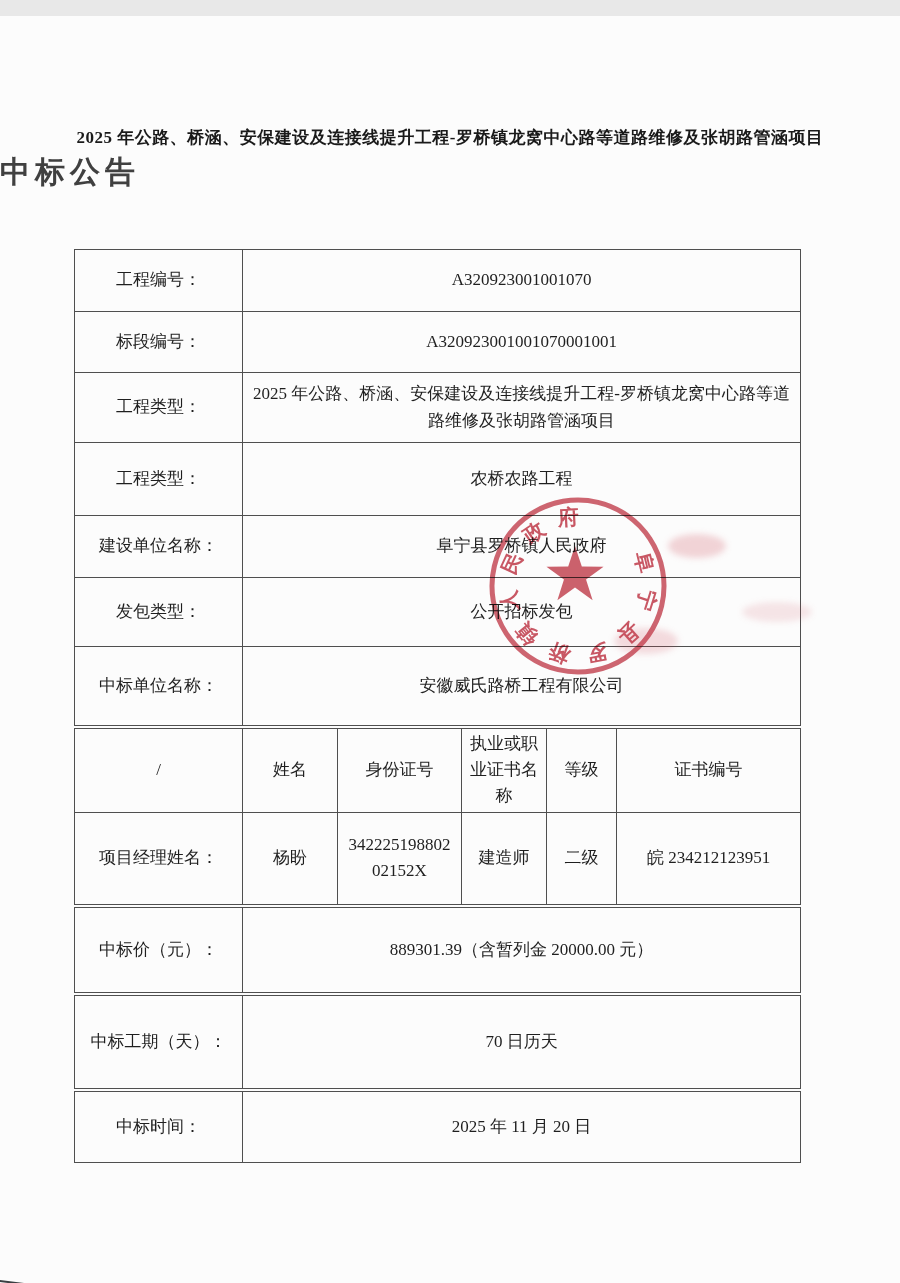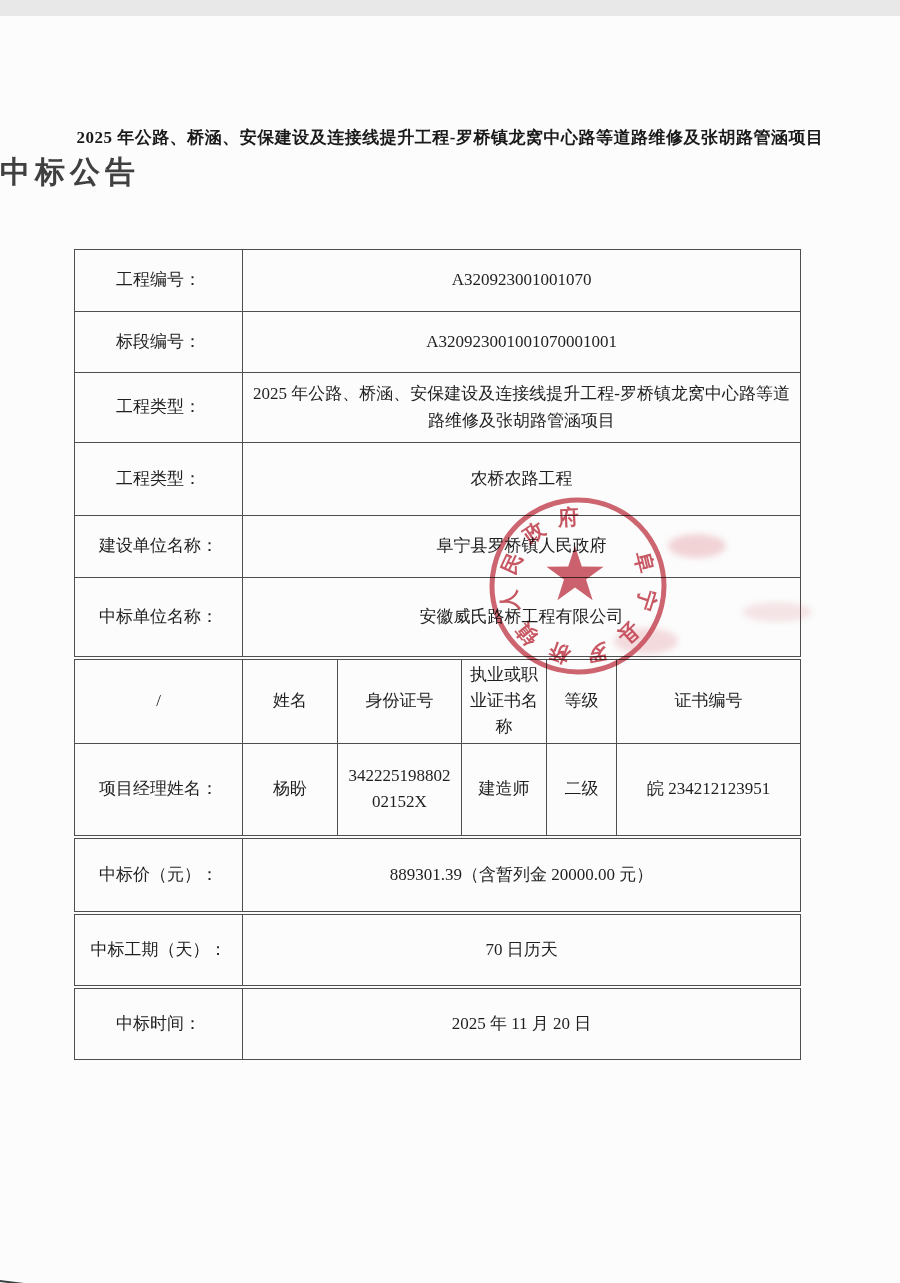--- a/index.html
+++ b/index.html
@@ -111,45 +111,49 @@
         <td class="val" colspan="5">2025 年公路、桥涵、安保建设及连接线提升工程-罗桥镇龙窝中心路等道路维修及张胡路管涵项目</td>
       </tr>
       <tr style="height:73px">
         <td class="lbl">工程类型：</td>
         <td class="val" colspan="5">农桥农路工程</td>
       </tr>
       <tr style="height:62px">
         <td class="lbl">建设单位名称：</td>
         <td class="val" colspan="5">阜宁县罗桥镇人民政府</td>
       </tr>
+      <tr style="height:69px">
+        <td class="lbl">发包类型：</td>
+        <td class="val" colspan="5">公开招标发包</td>
+      </tr>
       <tr style="height:80px">
         <td class="lbl">中标单位名称：</td>
         <td class="val" colspan="5">安徽威氏路桥工程有限公司</td>
       </tr>
       <tr class="dbl" style="height:82px">
         <td>/</td>
         <td>姓名</td>
         <td>身份证号</td>
         <td class="certname">执业或职业证书名称</td>
         <td>等级</td>
         <td>证书编号</td>
       </tr>
       <tr style="height:94px">
         <td class="lbl">项目经理姓名：</td>
         <td>杨盼</td>
         <td class="idnum">34222519880202152X</td>
         <td>建造师</td>
         <td>二级</td>
         <td>皖 234212123951</td>
       </tr>
-      <tr class="dbl" style="height:76px">
+      <tr class="dbl" style="height:88px">
         <td class="lbl">中标价（元）：</td>
         <td class="val" colspan="5">889301.39（含暂列金 20000.00 元）</td>
       </tr>
-      <tr class="dbl" style="height:74px">
+      <tr class="dbl" style="height:96px">
         <td class="lbl">中标工期（天）：</td>
         <td class="val" colspan="5">70 日历天</td>
       </tr>
       <tr class="dbl" style="height:72px">
         <td class="lbl">中标时间：</td>
         <td class="val" colspan="5">2025 年 11 月 20 日</td>
       </tr>
     </tbody>
   </table>
 

